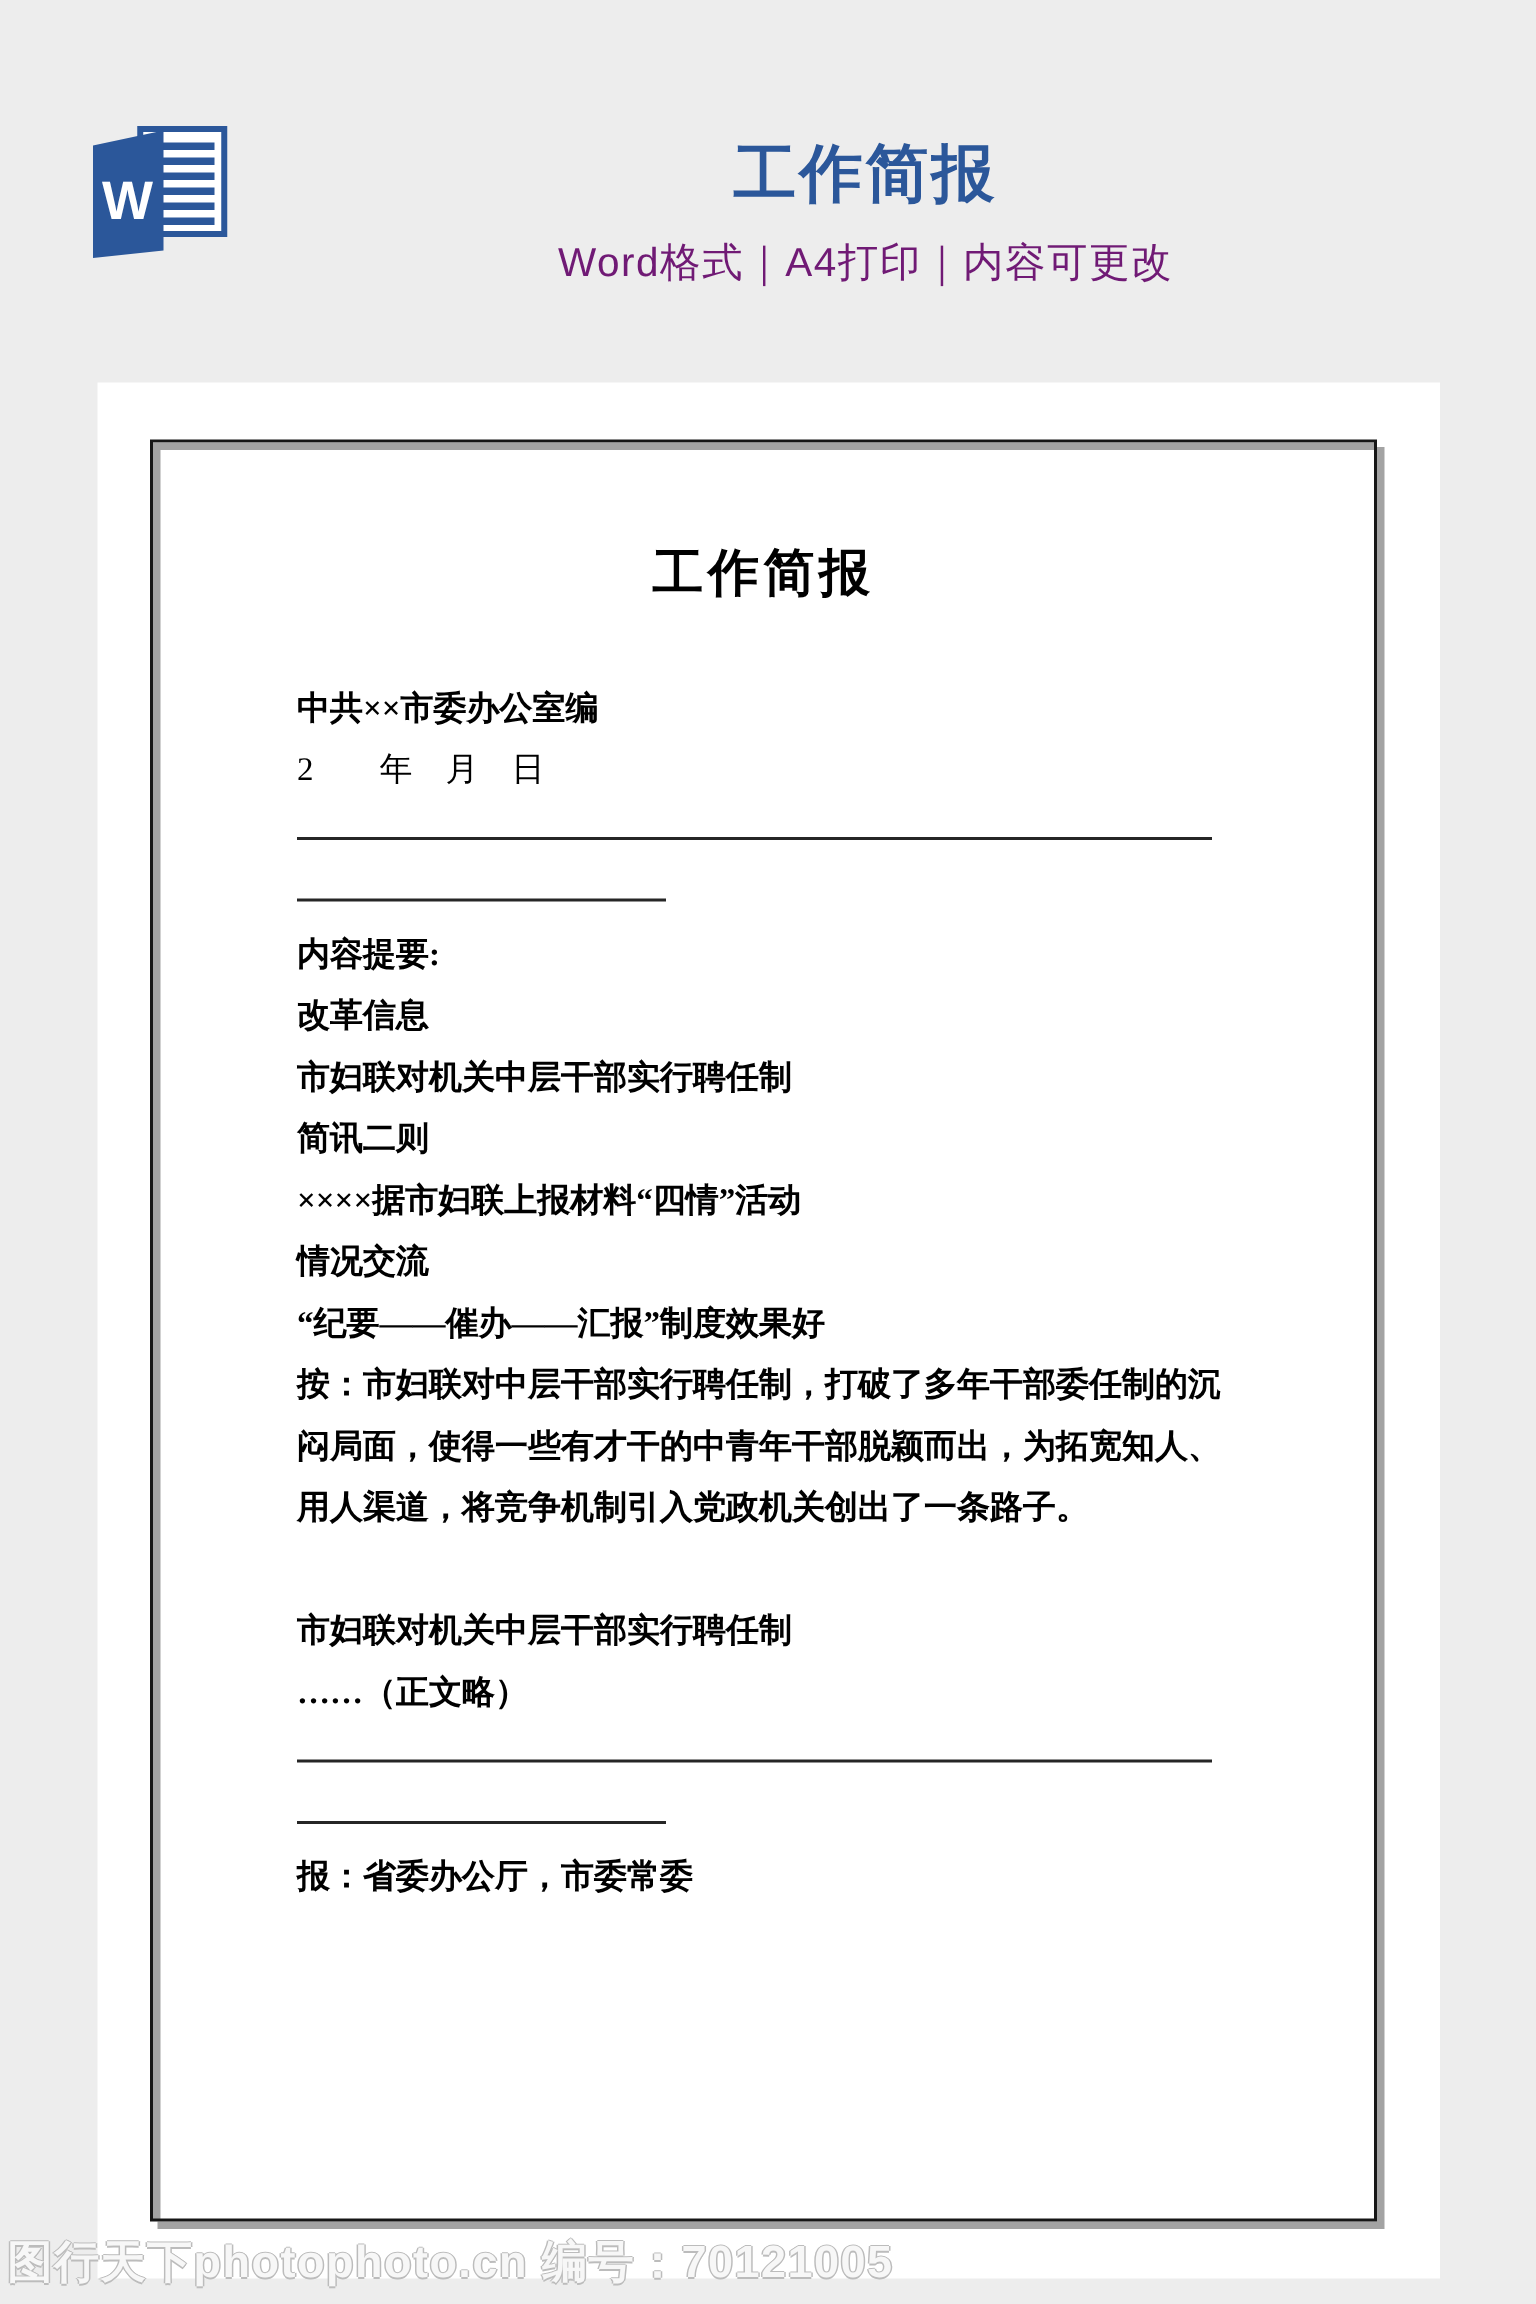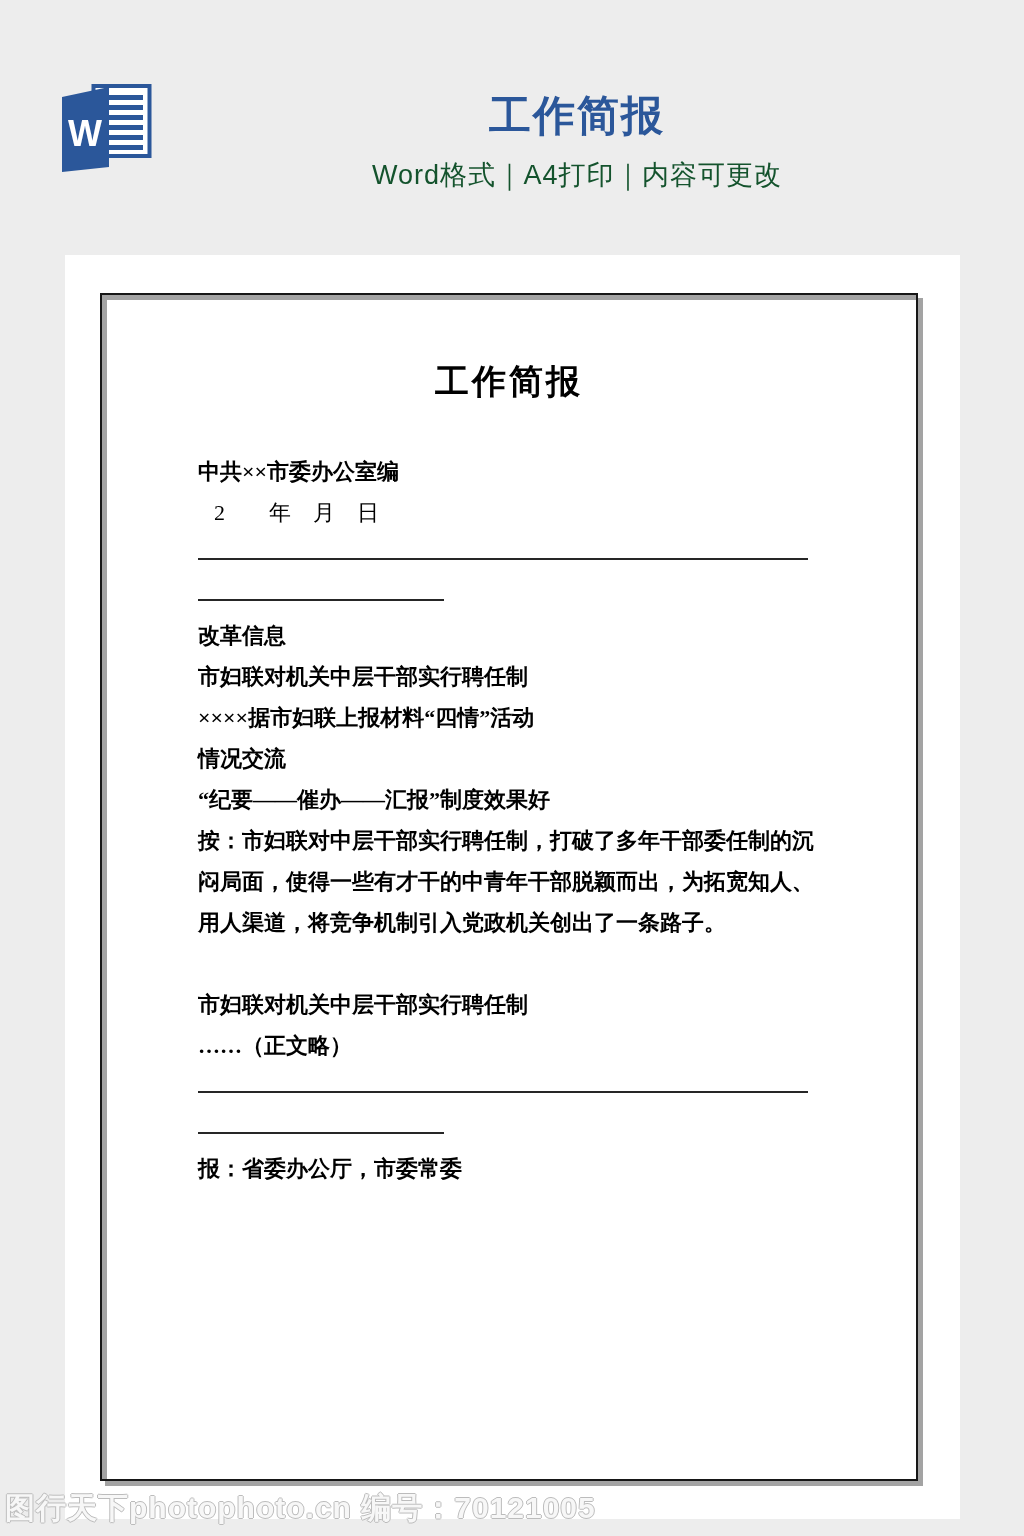--- a/index.html
+++ b/index.html
@@ -13,21 +13,21 @@
 
   
   .tpl-header { position: absolute; left: 0; top: 0; width: 1024px; height: 255px; }
   .word-icon { position: absolute; left: 62px; top: 84px; width: 92px; height: 88px; }
   .header-text { position: absolute; left: 130px; right: 0; top: 88px; text-align: center; }
   .tpl-title {
     margin: 0; font-size: 42px; font-weight: bold; letter-spacing: 2px;
     color: #2b579a; font-family: "Liberation Sans", sans-serif;
   }
   .tpl-subtitle {
-    margin: 13px 0 0 0; font-size: 27px; color: #14532d; letter-spacing: 1px;
+    margin: 13px 0 0 0; font-size: 27px; color: #701a75; letter-spacing: 1px;
   }
 
   
   .paper-card {
     position: absolute; left: 65px; top: 255px; width: 895px; height: 1264px;
     background: #ffffff;
   }
   .doc-frame {
     position: absolute; left: 35px; top: 38px; width: 818px; height: 1188px;
     box-sizing: border-box;
@@ -39,21 +39,21 @@
   }
   .doc-title {
     margin: 64px 0 46px 0; text-align: center;
     font-size: 34px; font-weight: bold; letter-spacing: 3px;
   }
   .doc-body { padding: 0 102px 0 96px; }
   .row {
     font-size: 22px; line-height: 41px; min-height: 41px;
     font-weight: bold; text-align: justify; text-justify: inter-ideograph;
   }
-  .row.normal { font-weight: normal; white-space: pre; margin-left: 16px; }
+  .row.normal { font-weight: normal; white-space: pre; }
   .rule { position: relative; height: 41px; }
   .rule::after {
     content: ""; position: absolute; left: 0; top: 25px;
     border-top: 2px solid #262626;
   }
   .rule.long::after { right: 6px; }
   .rule.short::after { width: 40%; }
   .spacer { height: 41px; }
 
   
@@ -91,22 +91,24 @@
   </header>
 
   <div class="paper-card">
     <div class="doc-frame">
       <h2 class="doc-title">工作简报</h2>
       <div class="doc-body" id="doc-body">
           <div class="row">中共××市委办公室编</div>
           <div class="row normal">2　　年　月　日</div>
           <div class="rule long"></div>
           <div class="rule short"></div>
+          <div class="row">内容提要:</div>
           <div class="row">改革信息</div>
           <div class="row">市妇联对机关中层干部实行聘任制</div>
+          <div class="row">简讯二则</div>
           <div class="row">××××据市妇联上报材料“四情”活动</div>
           <div class="row">情况交流</div>
           <div class="row">“纪要——催办——汇报”制度效果好</div>
           <div class="row">按：市妇联对中层干部实行聘任制，打破了多年干部委任制的沉闷局面，使得一些有才干的中青年干部脱颖而出，为拓宽知人、用人渠道，将竞争机制引入党政机关创出了一条路子。</div>
           <div class="spacer"></div>
           <div class="row">市妇联对机关中层干部实行聘任制</div>
           <div class="row">……（正文略）</div>
           <div class="rule long"></div>
           <div class="rule short"></div>
           <div class="row">报：省委办公厅，市委常委</div>

